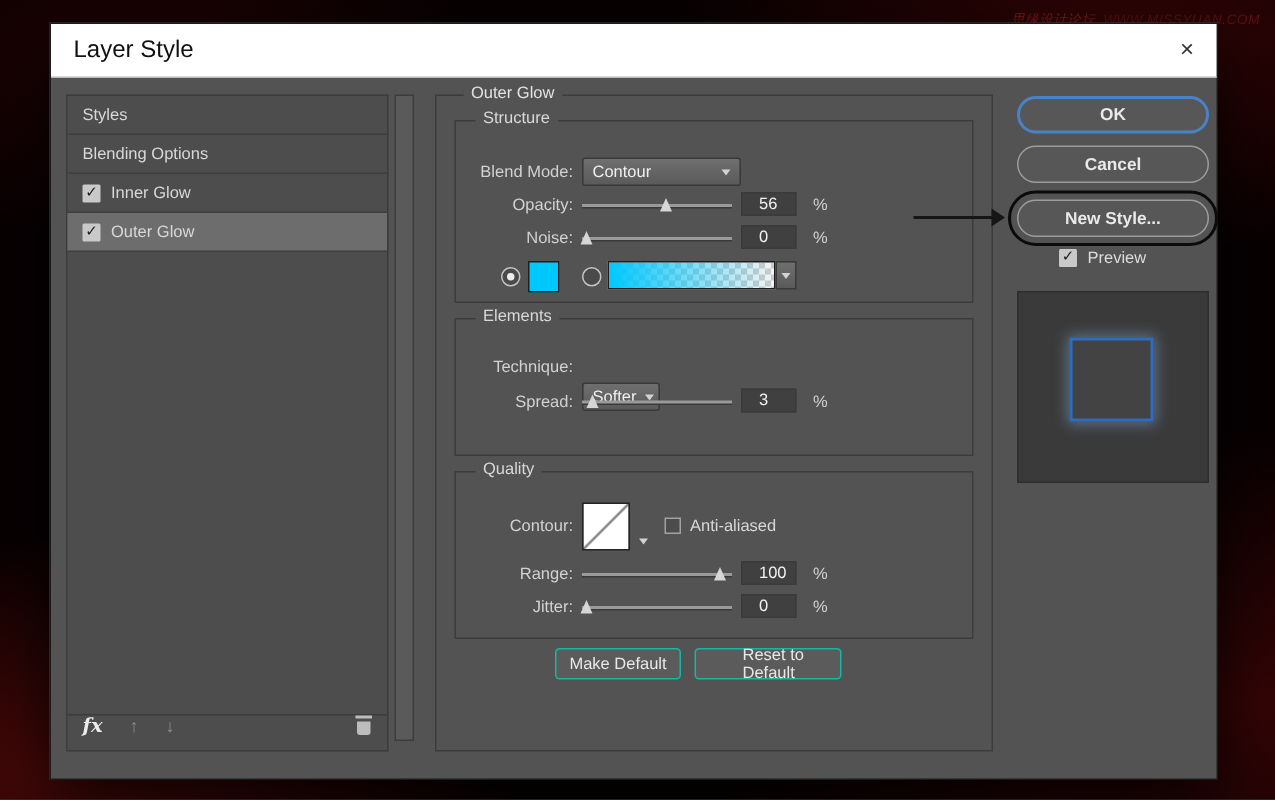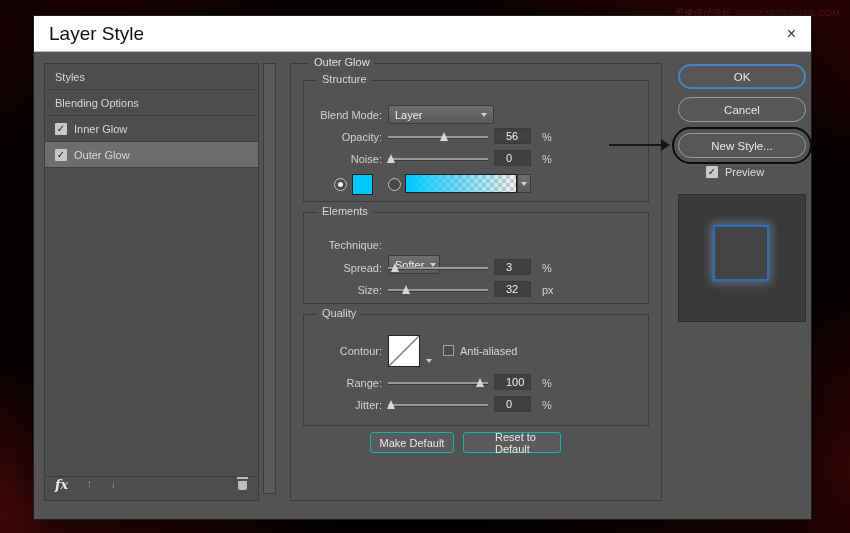--- a/index.html
+++ b/index.html
@@ -14,21 +14,21 @@
       radial-gradient(ellipse 430px 210px at 88% 4%, rgba(95,8,8,.5), transparent 70%),
       radial-gradient(ellipse 320px 170px at 12% 8%, rgba(75,6,6,.4), transparent 70%),
       #070102;
   }
   .watermark { position:absolute; top:7px; right:10px; font-size:9px; letter-spacing:.4px; color:#8a1a1a; white-space:nowrap;font-style:italic; }
   .watermark .en { color:#5c1212; margin-left:5px; }
 
   .dialog { position:absolute; left:33px; top:15px; width:779px; height:505px; background:#535353;
             border:1px solid #1c1c1c; box-shadow:0 12px 42px rgba(0,0,0,.85); }
   .titlebar { height:36px; background:#ffffff; display:flex; align-items:center; padding:0 15px; border-bottom:1px solid #b9b9b9; }
-  .title { font-size:19px; color:#111; }
+  .title { font-size:16px; color:#111; }
   .close { margin-left:auto; font-size:16px; line-height:16px; color:#333; }
 
   
   .left-panel { position:absolute; left:10px; top:47px; width:215px; height:438px; background:#4d4d4d; border:1px solid #3c3c3c; }
   .panel-item { height:26px; border-bottom:1px solid #3f3f3f; padding-left:10px; color:#d8d8d8;
                 display:flex; align-items:center; gap:7px; }
   .panel-item.selected { background:#6d6d6d; }
   .checkbox { width:12px; height:12px; background:#c9c9c9; color:#1b1b1b; font-size:10px; line-height:12px;
               text-align:center; border-radius:1px; flex:0 0 auto; }
   .panel-footer { position:absolute; left:0; right:0; bottom:0; height:24px; border-top:1px solid #3c3c3c;
@@ -87,21 +87,21 @@
   .cb-empty { position:absolute; left:139px; top:12px; width:11px; height:11px; border:1px solid #a2a2a2; background:#4c4c4c; }
   .aa-label { position:absolute; left:156px; line-height:36px; color:#d8d8d8; }
 
   .def-btn { position:absolute; height:21px; background:#5b5b5b; border:1px solid #14b8a6; border-radius:3px;
              color:#e8e8e8; display:flex; align-items:center; justify-content:center; }
   #make-default { left:79px; top:368px; width:84px; }
   #reset-default { left:172px; top:368px; width:98px;padding-left:31px; }
 
   
   .pill { position:absolute; left:644px; width:128px; height:25px; border-radius:13px; background:#575757;
-          border:1px solid #9c9c9c; color:#e9e9e9; display:flex; align-items:center; justify-content:center; font-size:11.5px; }
+          border:1px solid #9c9c9c; color:#e9e9e9; display:flex; align-items:center; justify-content:center; font-size:11.5px;font-weight:bold; }
   #ok { top:48px; border:2px solid #4a82c8; }
   #cancel { top:81px; }
   #new-style { top:117px; }
   .ns-ring { position:absolute; left:638px; top:111px; width:140px; height:37px; border:2px solid #0b0b0b; border-radius:19px; pointer-events:none; }
   .anno-line { position:absolute; left:575px; top:128px; width:54px; height:2px; background:#161616; }
   .anno-head { position:absolute; left:627px; top:123px; width:0; height:0;
                border-left:9px solid #161616; border-top:6px solid transparent; border-bottom:6px solid transparent; }
   .preview-row { position:absolute; left:672px; top:150px; display:flex; gap:7px; align-items:center; }
   .preview-box { position:absolute; left:644px; top:178px; width:128px; height:128px; background:#3a3a3a; border:1px solid #2d2d2d; }
   .glow-square { position:absolute; left:34px; top:30px; width:56px; height:56px; background:#434343;
@@ -146,21 +146,21 @@
 
   <div class="main">
     <span class="main-title">Outer Glow</span>
 
     <div class="group" id="g-structure">
       <span class="group-label">Structure</span>
 
       <div class="row" style="top:24px">
         <span class="rlabel">Blend Mode:</span>
         <div class="dropdown w106">
-          <span>Layer</span>
+          <span>Contour</span>
           <span class="dd-arrow"></span>
         </div>
       </div>
 
       <div class="row" style="top:46px">
         <span class="rlabel">Opacity:</span>
         <div class="slider">
           <div class="track"></div>
           <div class="thumb" style="left:56%"></div>
         </div>
@@ -203,29 +203,20 @@
       <div class="row" style="top:45px">
         <span class="rlabel">Spread:</span>
         <div class="slider">
           <div class="track"></div>
           <div class="thumb" style="left:7%"></div>
         </div>
         <div class="vbox">3</div>
         <span class="unit">%</span>
       </div>
 
-      <div class="row" style="top:67px">
-        <span class="rlabel">Size:</span>
-        <div class="slider">
-          <div class="track"></div>
-          <div class="thumb" style="left:18%"></div>
-        </div>
-        <div class="vbox">32</div>
-        <span class="unit">px</span>
-      </div>
     </div>
 
     <div class="group" id="g-quality">
       <span class="group-label">Quality</span>
 
       <div class="row" style="top:18px;height:36px">
         <span class="rlabel" style="line-height:36px">Contour:</span>
         <span class="contour-thumb"></span>
         <span class="contour-arrow">
           <span class="dd-arrow"></span>

